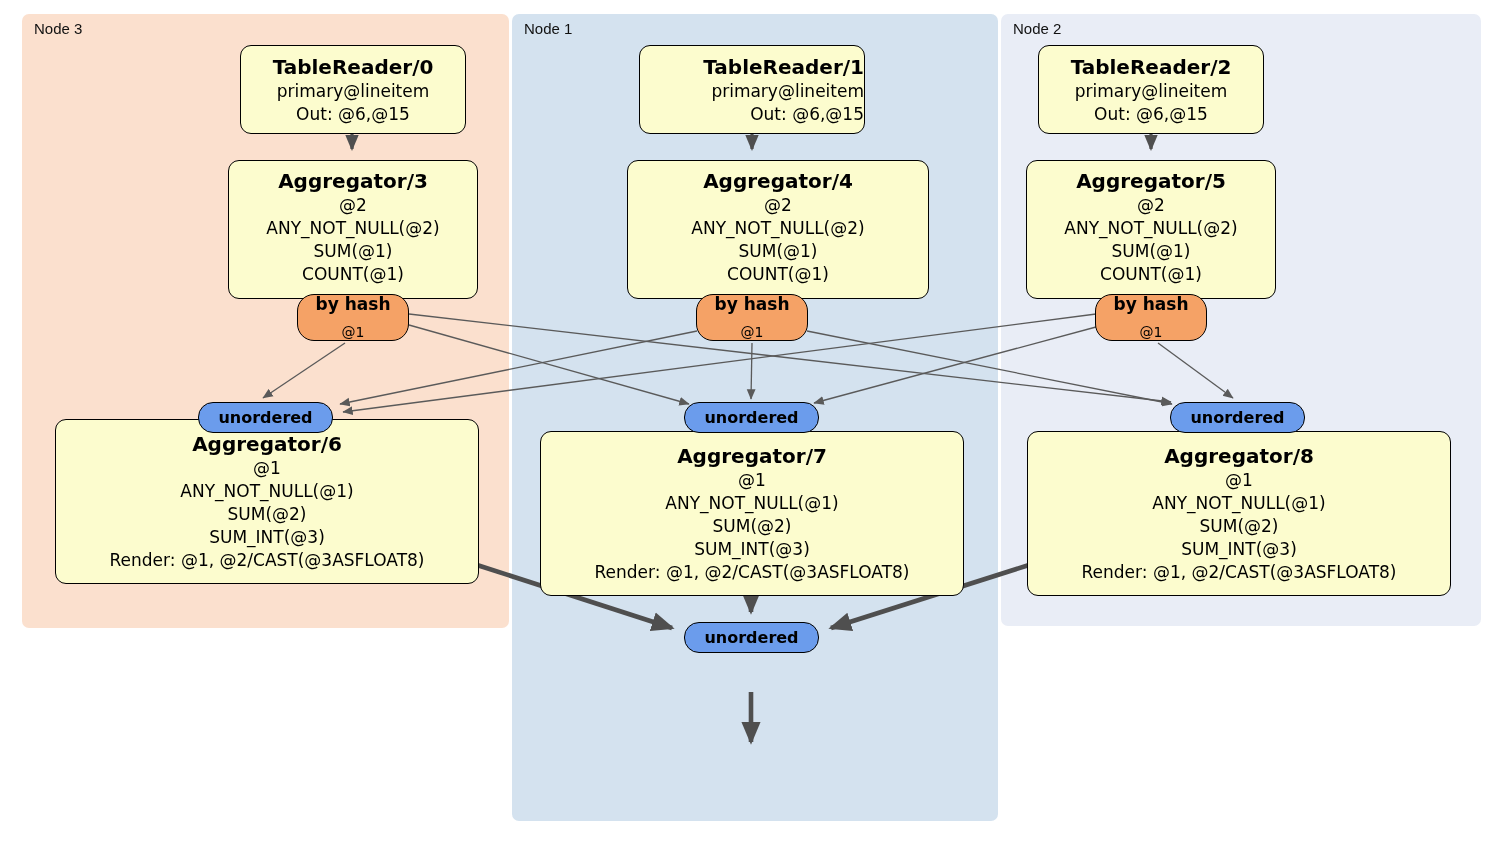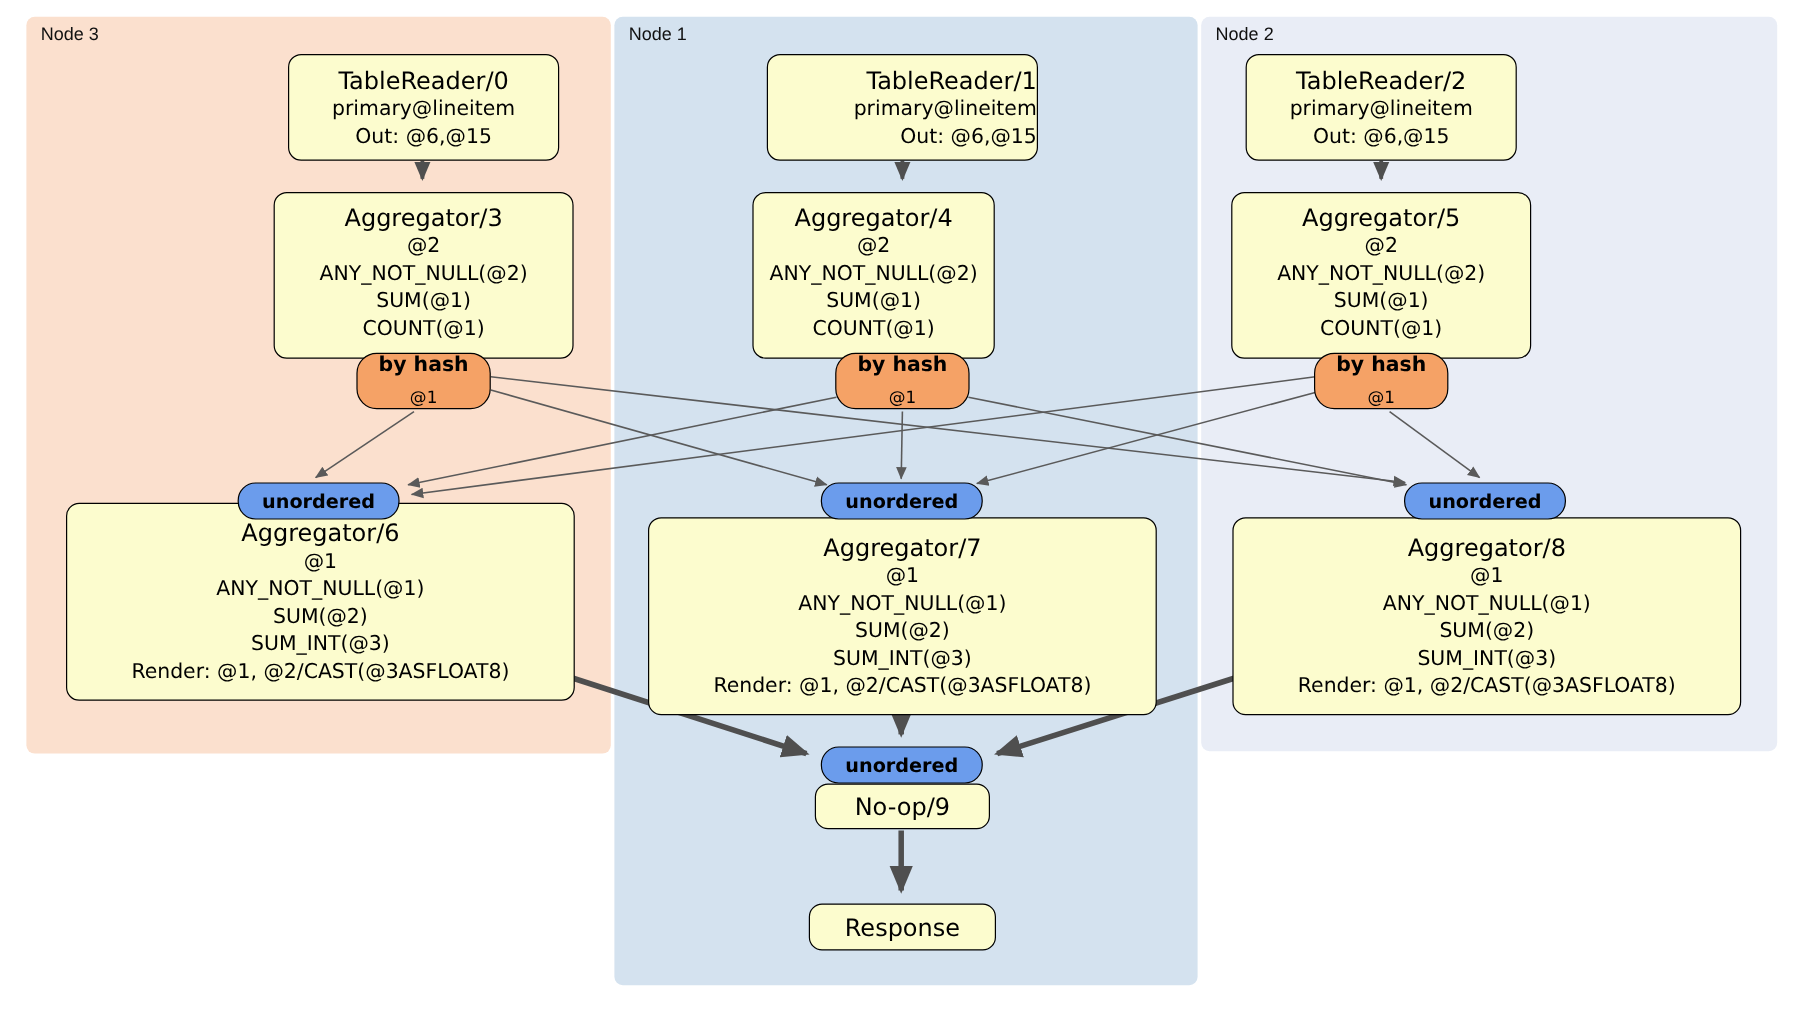--- a/index.html
+++ b/index.html
@@ -15,21 +15,21 @@
   .region-label{position:absolute;left:12px;top:6px;font-family:"Liberation Sans",sans-serif;
                 font-size:15px;color:#111;}
   .edges{position:absolute;left:0;top:0;width:1504px;height:842px;pointer-events:none;}
   .e-thin{stroke:var(--edge_thin);stroke-width:1.3px;fill:none;}
   .e-mid{stroke:var(--edge_thick);stroke-width:3.2px;fill:none;}
   .e-thick{stroke:var(--edge_thick);stroke-width:4.6px;fill:none;}
   .arrow-fill{fill:var(--edge_thick);}
   .node{position:absolute;background:var(--node_fill);border:1.6px solid var(--node_border);
         border-radius:11px;display:flex;flex-direction:column;justify-content:center;
         align-items:center;text-align:center;z-index:3;}
-  .node .title{font-weight:normal;font-size:20px;line-height:26px;}
+  .node .title{font-weight:bold;font-size:20px;line-height:26px;}
   .node .line{font-size:17px;line-height:23px;}
   .pill{position:absolute;display:flex;flex-direction:column;justify-content:center;
         align-items:center;text-align:center;border:1.5px solid var(--node_border);z-index:4;}
   .router{background:var(--router_fill);border-radius:17px;justify-content:space-between;}
   .router .r-title{font-weight:bold;font-size:17px;line-height:19px;}
   .router .r-detail{font-size:14px;line-height:16px;}
   .stream{background:var(--stream_fill);border-radius:15px;font-weight:bold;font-size:16px;}
 </style>
 </head>
 <body>
@@ -103,21 +103,21 @@
     <div class="line">SUM(@2)</div>
     <div class="line">SUM_INT(@3)</div>
     <div class="line">Render: @1, @2/CAST(@3ASFLOAT8)</div>
   </div>
 
   <div class="node" style="left:639px;top:45px;width:226px;height:89px;align-items:flex-end;">
     <div class="title">TableReader/1</div>
     <div class="line">primary@lineitem</div>
     <div class="line">Out: @6,@15</div>
   </div>
-  <div class="node" style="left:627px;top:160px;width:202px;height:139px;padding-bottom:6px;text-align:center;">
+  <div class="node" style="left:627px;top:160px;width:302px;height:139px;padding-bottom:6px;text-align:center;">
     <div class="title">Aggregator/4</div>
     <div class="line">@2</div>
     <div class="line">ANY_NOT_NULL(@2)</div>
     <div class="line">SUM(@1)</div>
     <div class="line">COUNT(@1)</div>
   </div>
   <div class="pill router" style="left:696px;top:294px;width:112px;height:47px;">
     <div class="r-title">by hash</div>
     <div class="r-detail">@1</div>
   </div>
@@ -157,20 +157,14 @@
     <div class="line">@1</div>
     <div class="line">ANY_NOT_NULL(@1)</div>
     <div class="line">SUM(@2)</div>
     <div class="line">SUM_INT(@3)</div>
     <div class="line">Render: @1, @2/CAST(@3ASFLOAT8)</div>
   </div>
 
   <div class="pill stream" style="left:684px;top:622px;width:135px;height:31px;">
     <div>unordered</div>
   </div>
-  <div class="node" style="left:679px;top:653px;width:146px;height:38px;">
-    <div class="title">No-op/9</div>
-  </div>
-  <div class="node" style="left:674px;top:753px;width:156px;height:39px;">
-    <div class="title">Response</div>
-  </div>
 
 </div>
 
 </body></html>

